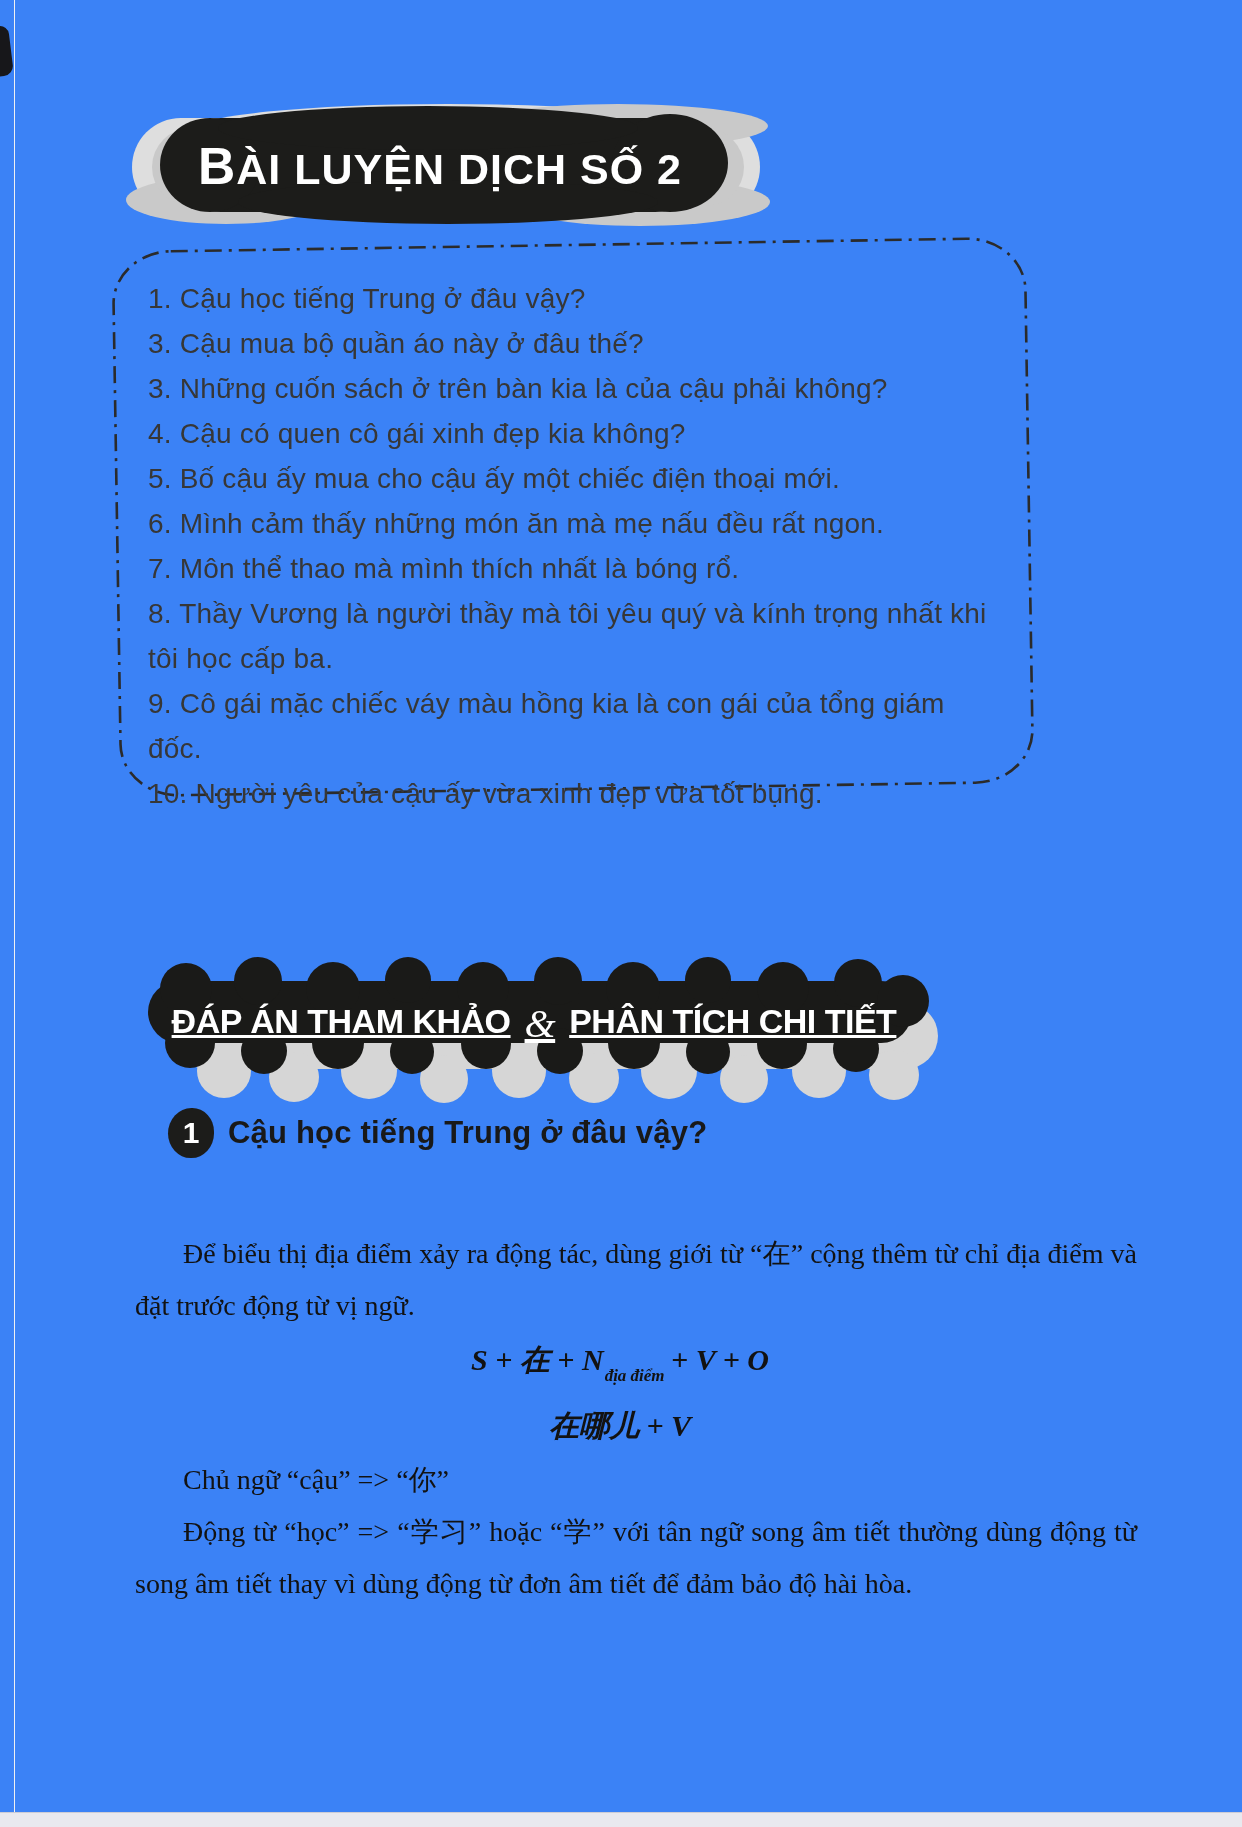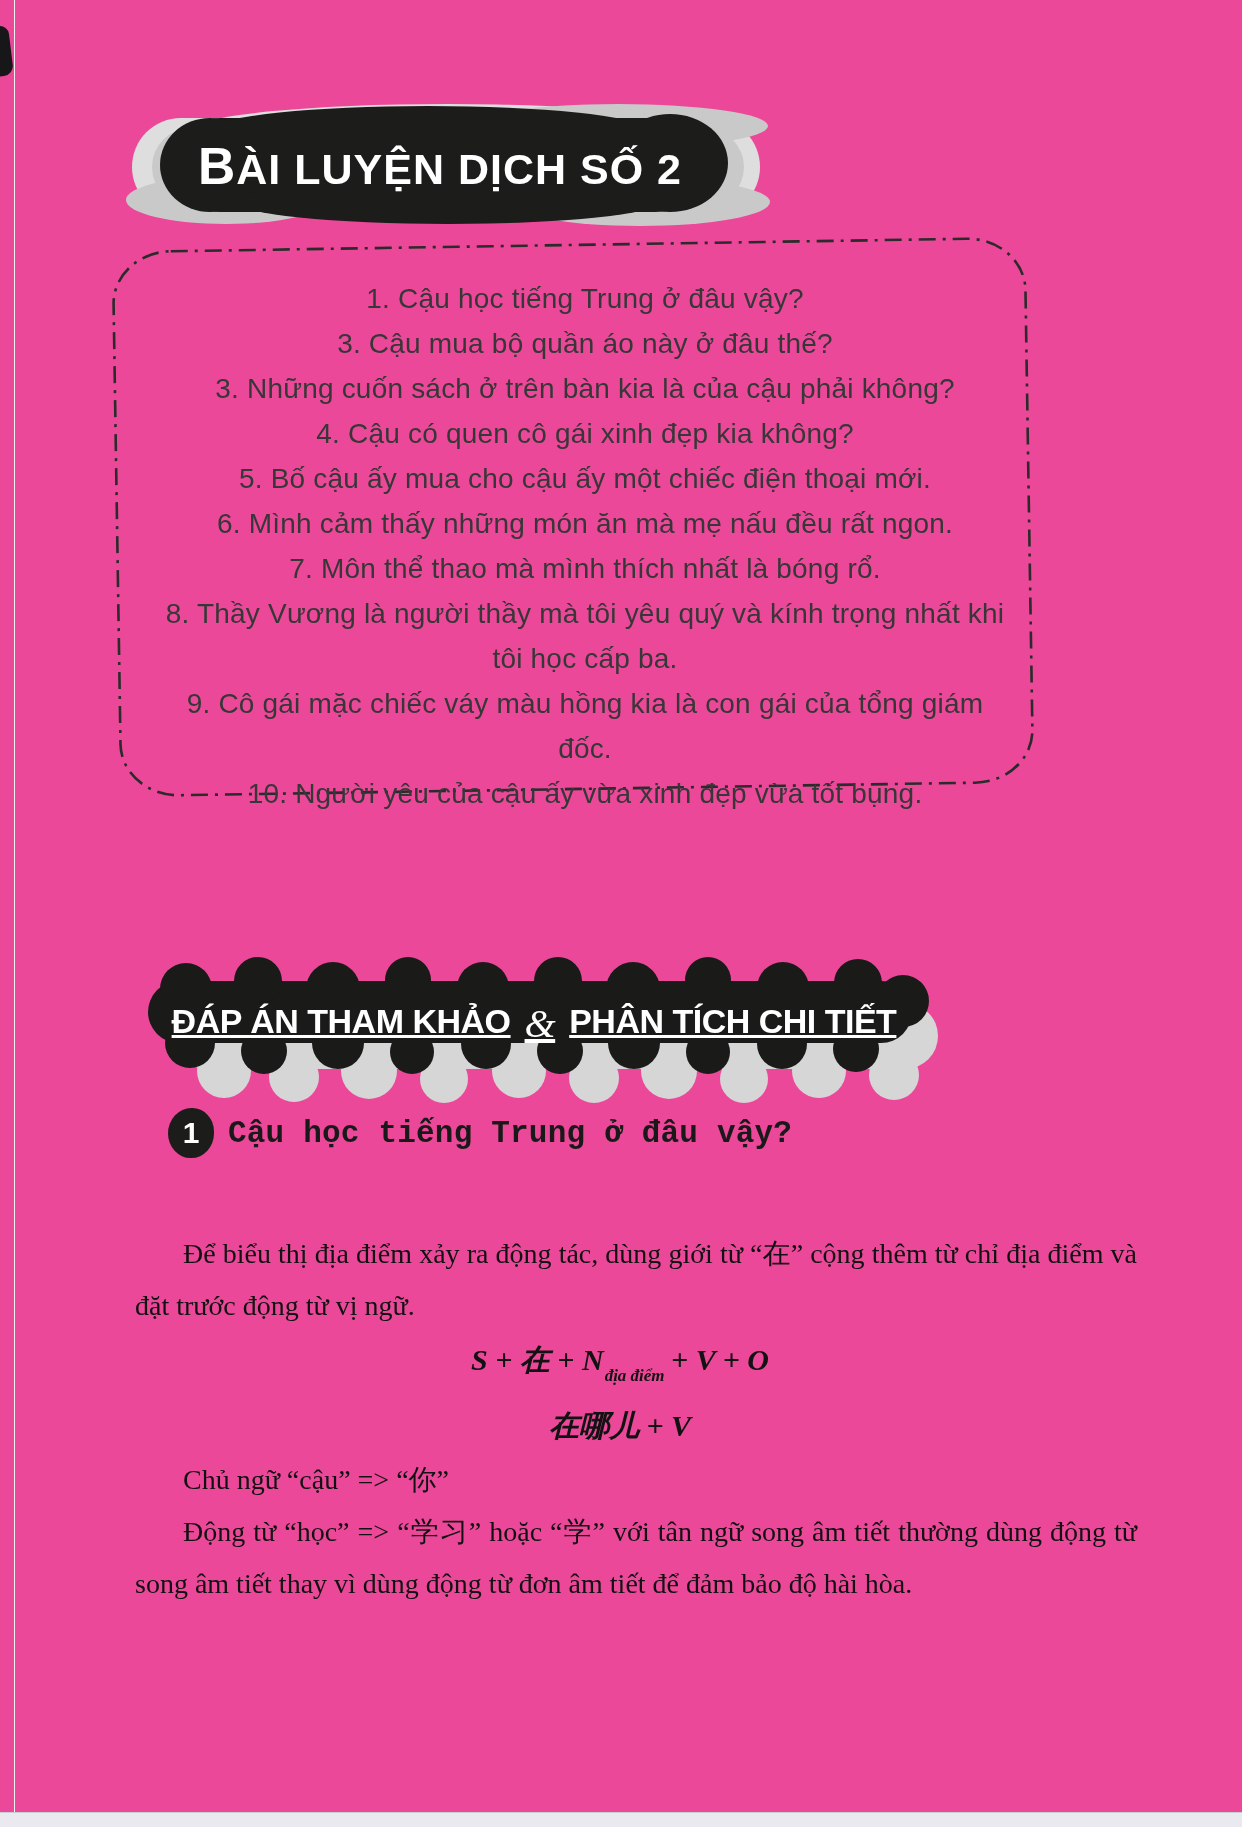--- a/index.html
+++ b/index.html
@@ -1,19 +1,19 @@
 <!DOCTYPE html>
 <html><head>
 <meta charset="utf-8">
 <style>
   html,body{margin:0;padding:0;background:#e9e9ef;}
   .page{
     position:relative;
     width:1242px;height:1827px;
-    background:#ec4899;
+    background:#3b82f6;
     overflow:hidden;
     font-family:"Liberation Sans",sans-serif;
     color:#1a1a1a;
   }
   .paper-edge-left{
     position:absolute;left:14px;top:0;height:1812px;width:0;
     border-left:1px solid #f0f0f2;
   }
   .corner-artifact{
     position:absolute;left:-7px;top:26px;width:18px;height:50px;
@@ -34,23 +34,23 @@
     white-space:nowrap;
   }
   .banner1-text span{display:block;}
   .banner1-text span::first-letter{font-size:1.2em;}
 
   
   .exercise-box{position:absolute;left:112px;top:240px;width:922px;height:556px;}
   .exercise-box svg{position:absolute;left:0;top:0;transform:rotate(-0.9deg);}
   .sentences{
     position:absolute;left:36px;top:36px;width:850px;
-    text-align:center;
+    text-align:left;
     font-size:28px;line-height:45px;font-weight:400;
-    color:#373737;letter-spacing:0.2px;margin-left:12px;
+    color:#373737;letter-spacing:0.2px;
   }
   .sentence{margin:0;}
 
   
   .banner2{position:absolute;left:128px;top:955px;width:880px;height:180px;}
   .banner2 svg{position:absolute;left:0;top:0;}
   .banner2-text{
     position:absolute;left:22px;top:30px;width:768px;height:72px;
     display:flex;align-items:center;justify-content:center;
     color:#ffffff;font-weight:bold;font-size:34px;letter-spacing:-0.5px;
@@ -65,21 +65,21 @@
   
   .sec-head{position:absolute;left:168px;top:1108px;display:flex;align-items:center;}
   .num-circle{
     width:46px;height:50px;background:#1c1c1a;color:#fff;
     border-radius:52% 48% 50% 50%;
     display:flex;align-items:center;justify-content:center;
     font-size:30px;font-weight:bold;flex:0 0 auto;
   }
   .sec-title{
     margin-left:14px;font-size:31px;font-weight:bold;color:#191919;
-    letter-spacing:0.2px;white-space:nowrap;font-family:Liberation Mono, monospace;
+    letter-spacing:0.2px;white-space:nowrap;
   }
 
   .content{
     position:absolute;left:103px;top:1228px;width:1034px;
     font-family:"Liberation Serif",serif;
     font-size:28px;line-height:52px;color:#121212;
   }
   .para{margin:0;text-align:justify;}
   .para.indent{text-indent:48px;margin-left:32px;}
   .formula{

